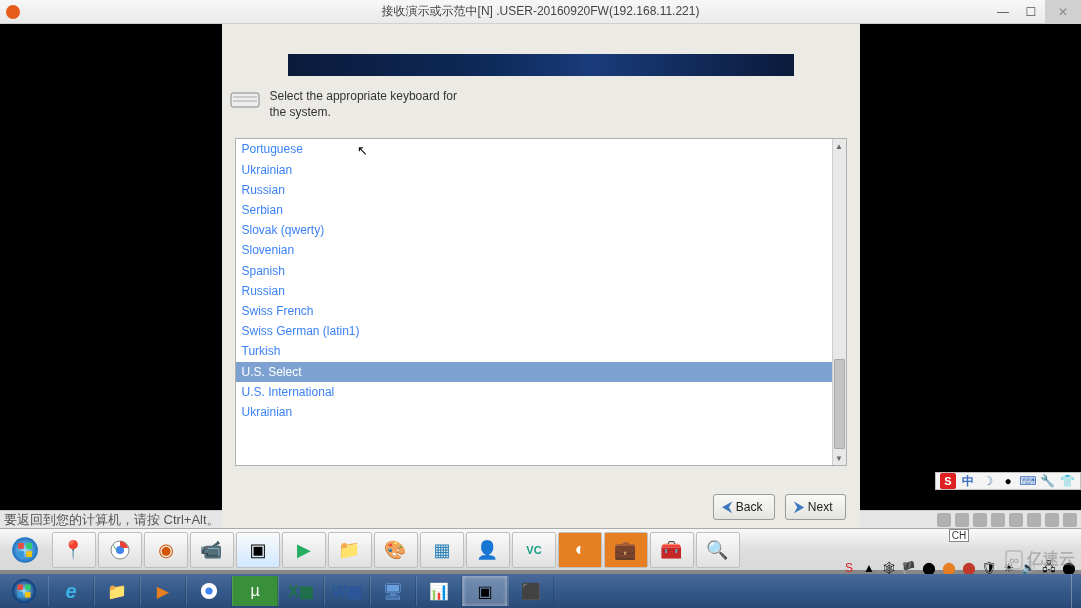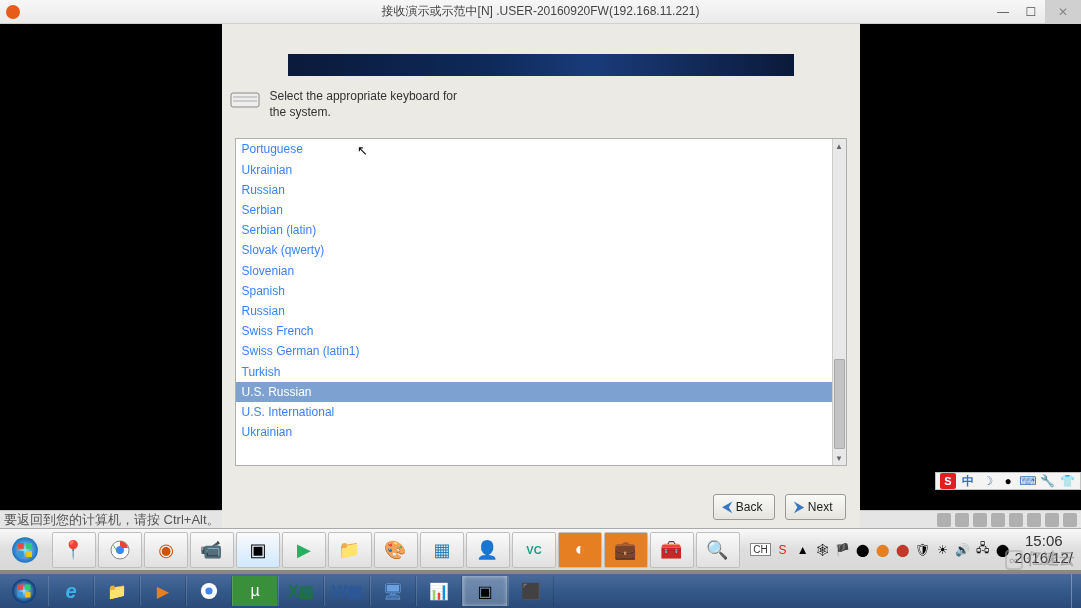--- a/index.html
+++ b/index.html
@@ -36,21 +36,21 @@
   .ime-bar .zhong { color:#3a6fc0; font-weight:bold;}
   .ime-bar .moon { color:#5a7fb0;}
   .ime-bar .kb { color:#3a6fc0;}
   .ime-bar .wrench { color:#777;}
   .ime-bar .shirt { color:#3a6fc0;}
   .taskbar { height:42px; background:linear-gradient(#f9f9f9,#dedede,#d9d9d9); border-top:1px solid #aaa; display:flex; align-items:center; position:relative;}
   .start-vm { margin-left:4px; width:42px; height:34px; border-radius:6px; display:flex; align-items:center; justify-content:center;}
   .start-vm svg{ width:28px; height:28px;}
   .task-icons { display:flex; gap:2px; margin-left:6px;}
   .task-icons .ticon { width:44px; height:36px; border:1px solid #bfbfbf; border-radius:2px; background:linear-gradient(#fafafa,#e0e0e0); display:flex; align-items:center; justify-content:center; font-size:18px;}
-  .tray { position:absolute; right:4px; top:0; bottom:0; display:flex; align-items:center; gap:4px;}
+  .tray { position:absolute; right:4px; top:0; bottom:0; display:flex; align-items:center; gap:18px;flex-direction:column;}
   .tray .tray-icons { display:flex; gap:4px;}
   .tray .trico { width:16px; height:16px; display:flex; align-items:center; justify-content:center; font-size:12px;}
   .tray .clock { text-align:center; font-size:15px; color:#333; line-height:1.1; padding-right:4px;}
   .divider-bar { height:4px; background:#888;}
   .host-taskbar { height:34px; background:linear-gradient(#4a6a9a,#345a8a,#2a4a78); display:flex; align-items:center; position:relative;}
   .host-start { margin-left:2px; width:44px; height:30px; display:flex; align-items:center; justify-content:center;}
   .host-start svg{width:26px;height:26px;}
   .pinned { display:flex; gap:0; margin-left:2px;}
   .pinned .pin { width:46px; height:30px; border-left:1px solid rgba(255,255,255,0.15); border-right:1px solid rgba(0,0,0,0.15); display:flex; align-items:center; justify-content:center; font-size:16px;}
   .pin.active { background:rgba(255,255,255,0.25); box-shadow:inset 0 0 4px rgba(255,255,255,0.5);}
@@ -89,29 +89,28 @@
         <div>the system.</div>
       </div>
     </div>
 
     <div class="listbox-wrap">
       <div class="listbox" id="kb-list">
           <div class="item">Portuguese</div>
           <div class="item">Ukrainian</div>
           <div class="item">Russian</div>
           <div class="item">Serbian</div>
-          <div class="item">Serbian (latin)</div>
           <div class="item">Slovak (qwerty)</div>
           <div class="item">Slovenian</div>
           <div class="item">Spanish</div>
           <div class="item">Russian</div>
           <div class="item">Swiss French</div>
           <div class="item">Swiss German (latin1)</div>
           <div class="item">Turkish</div>
-          <div class="item selected">U.S. Russian</div>
+          <div class="item selected">U.S. Select</div>
           <div class="item">U.S. International</div>
           <div class="item">Ukrainian</div>
         </div>
       <div class="scrollbar">
         <div class="scroll-up">▲</div>
         <div class="scroll-thumb"></div>
         <div class="scroll-down" style="position:absolute;bottom:0;left:0;right:0">▼</div>
       </div>
     </div>
 

